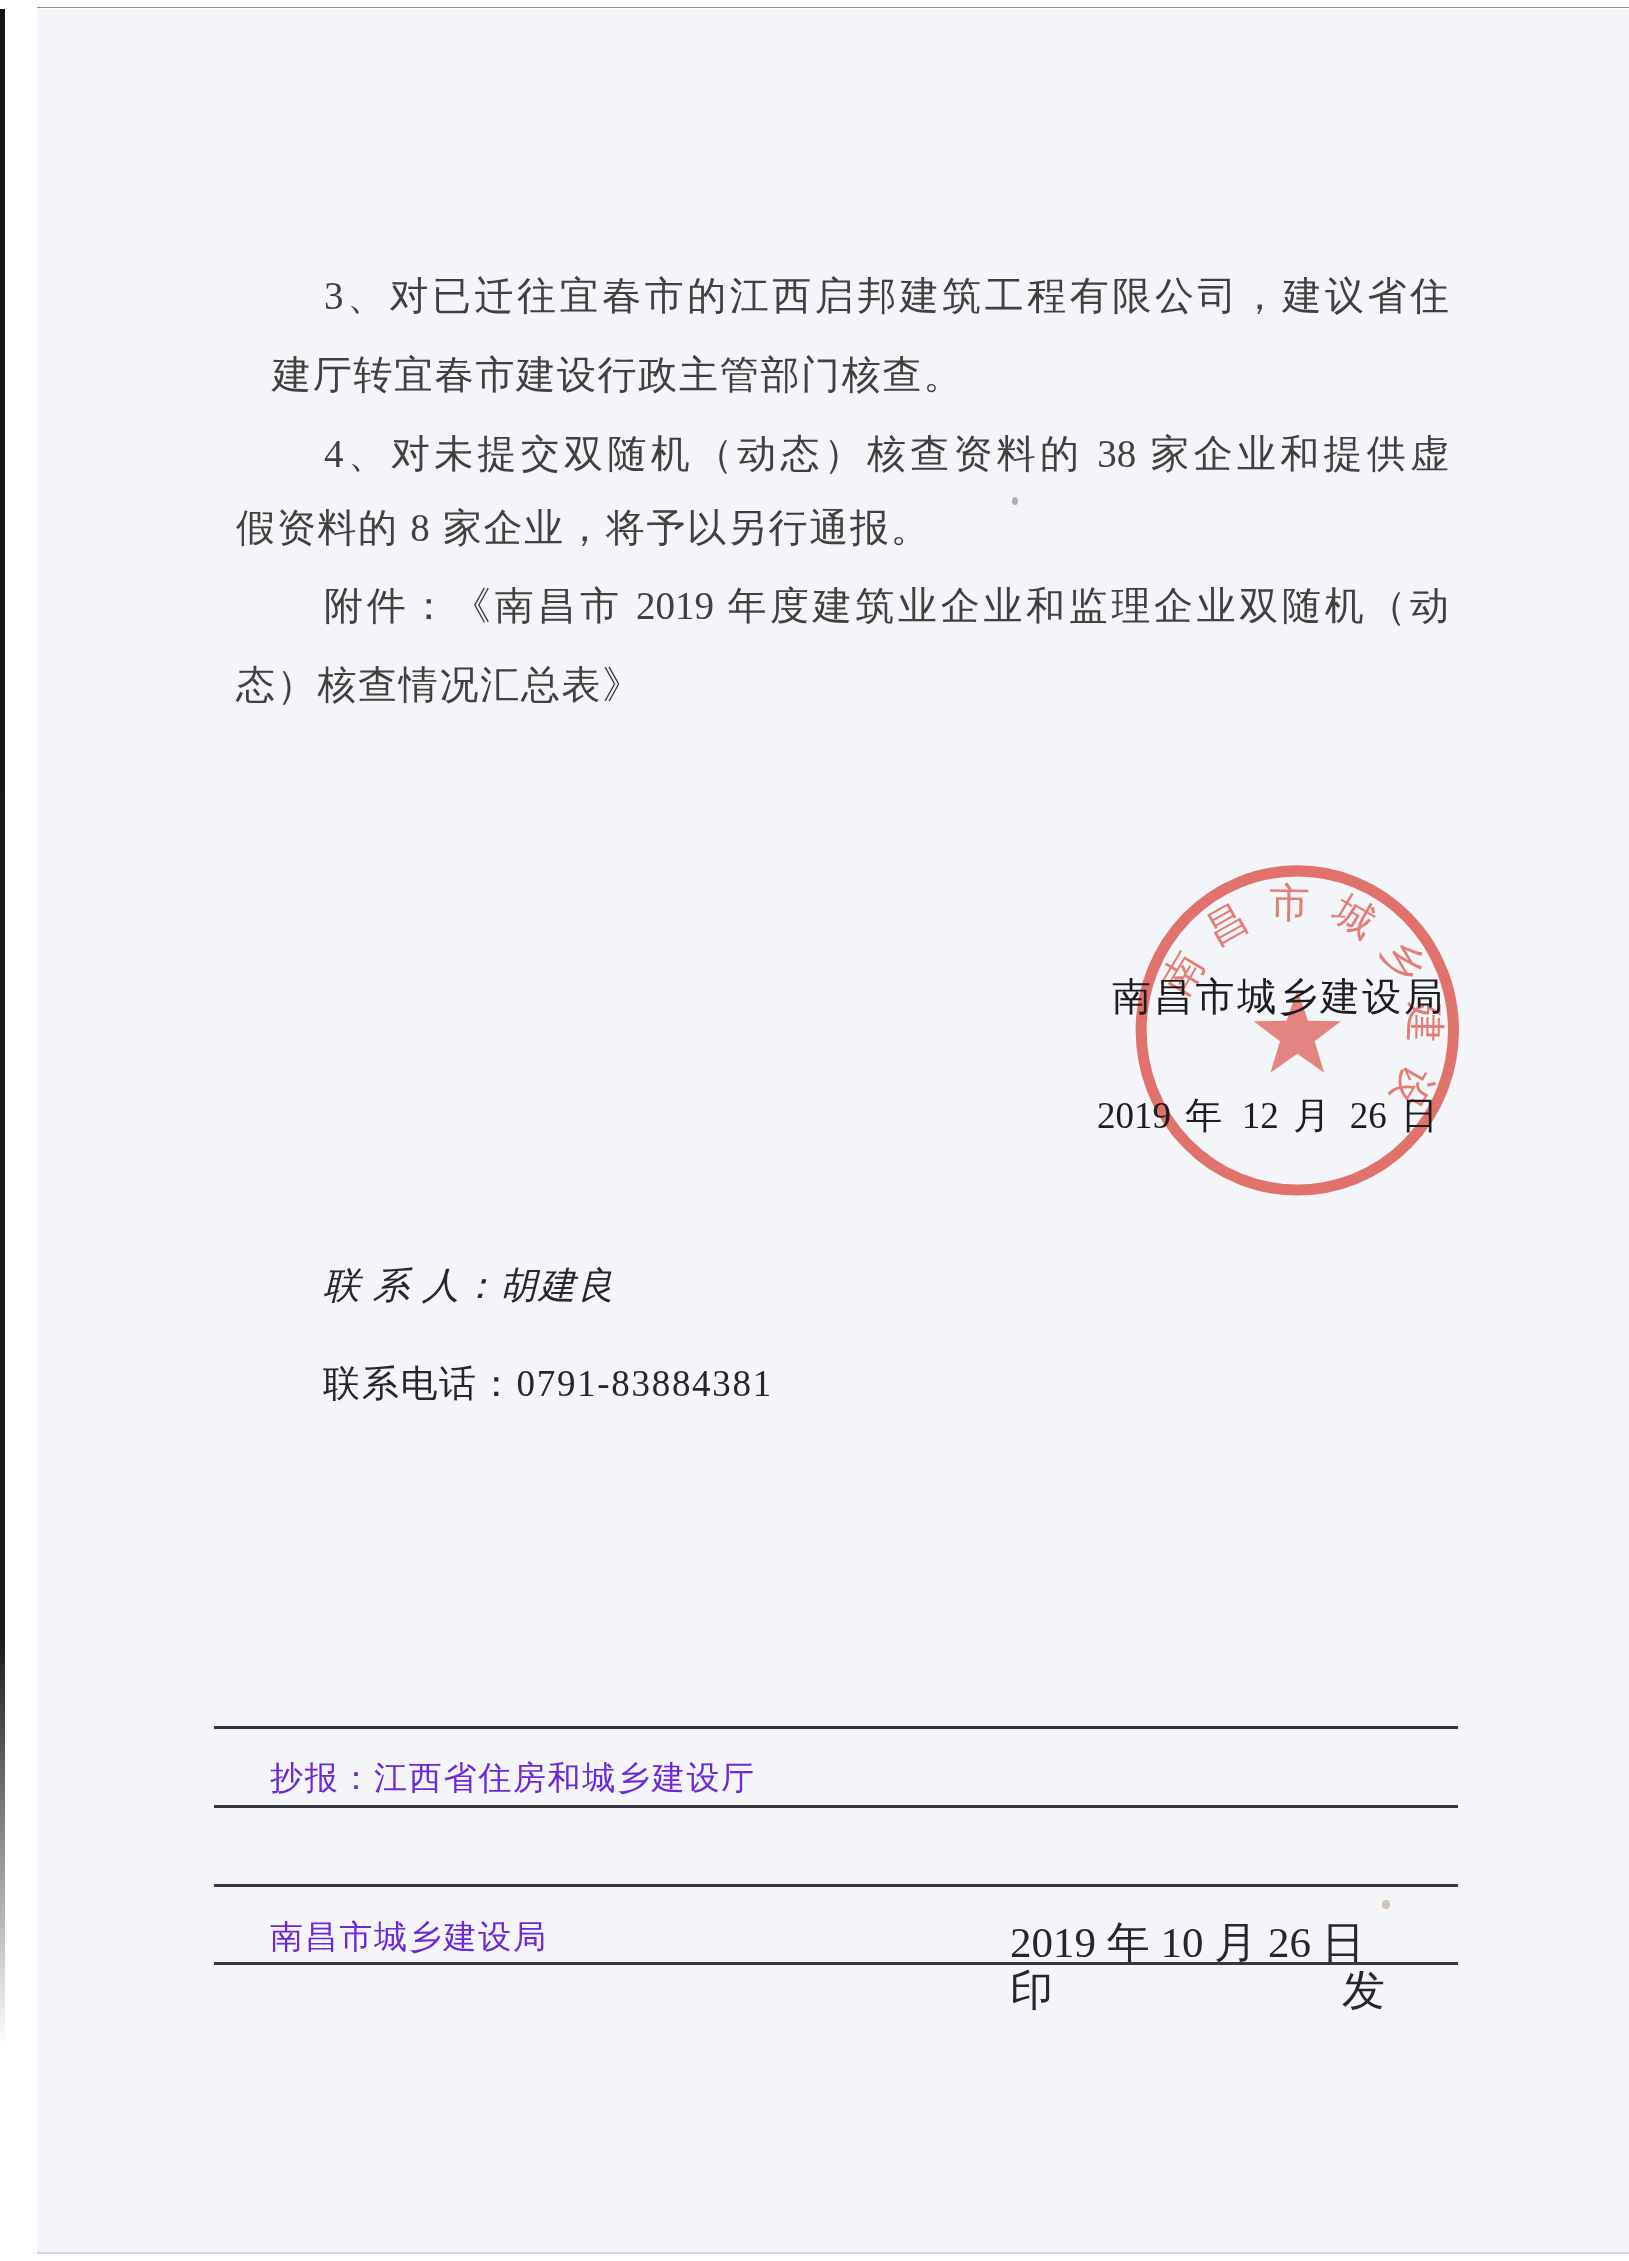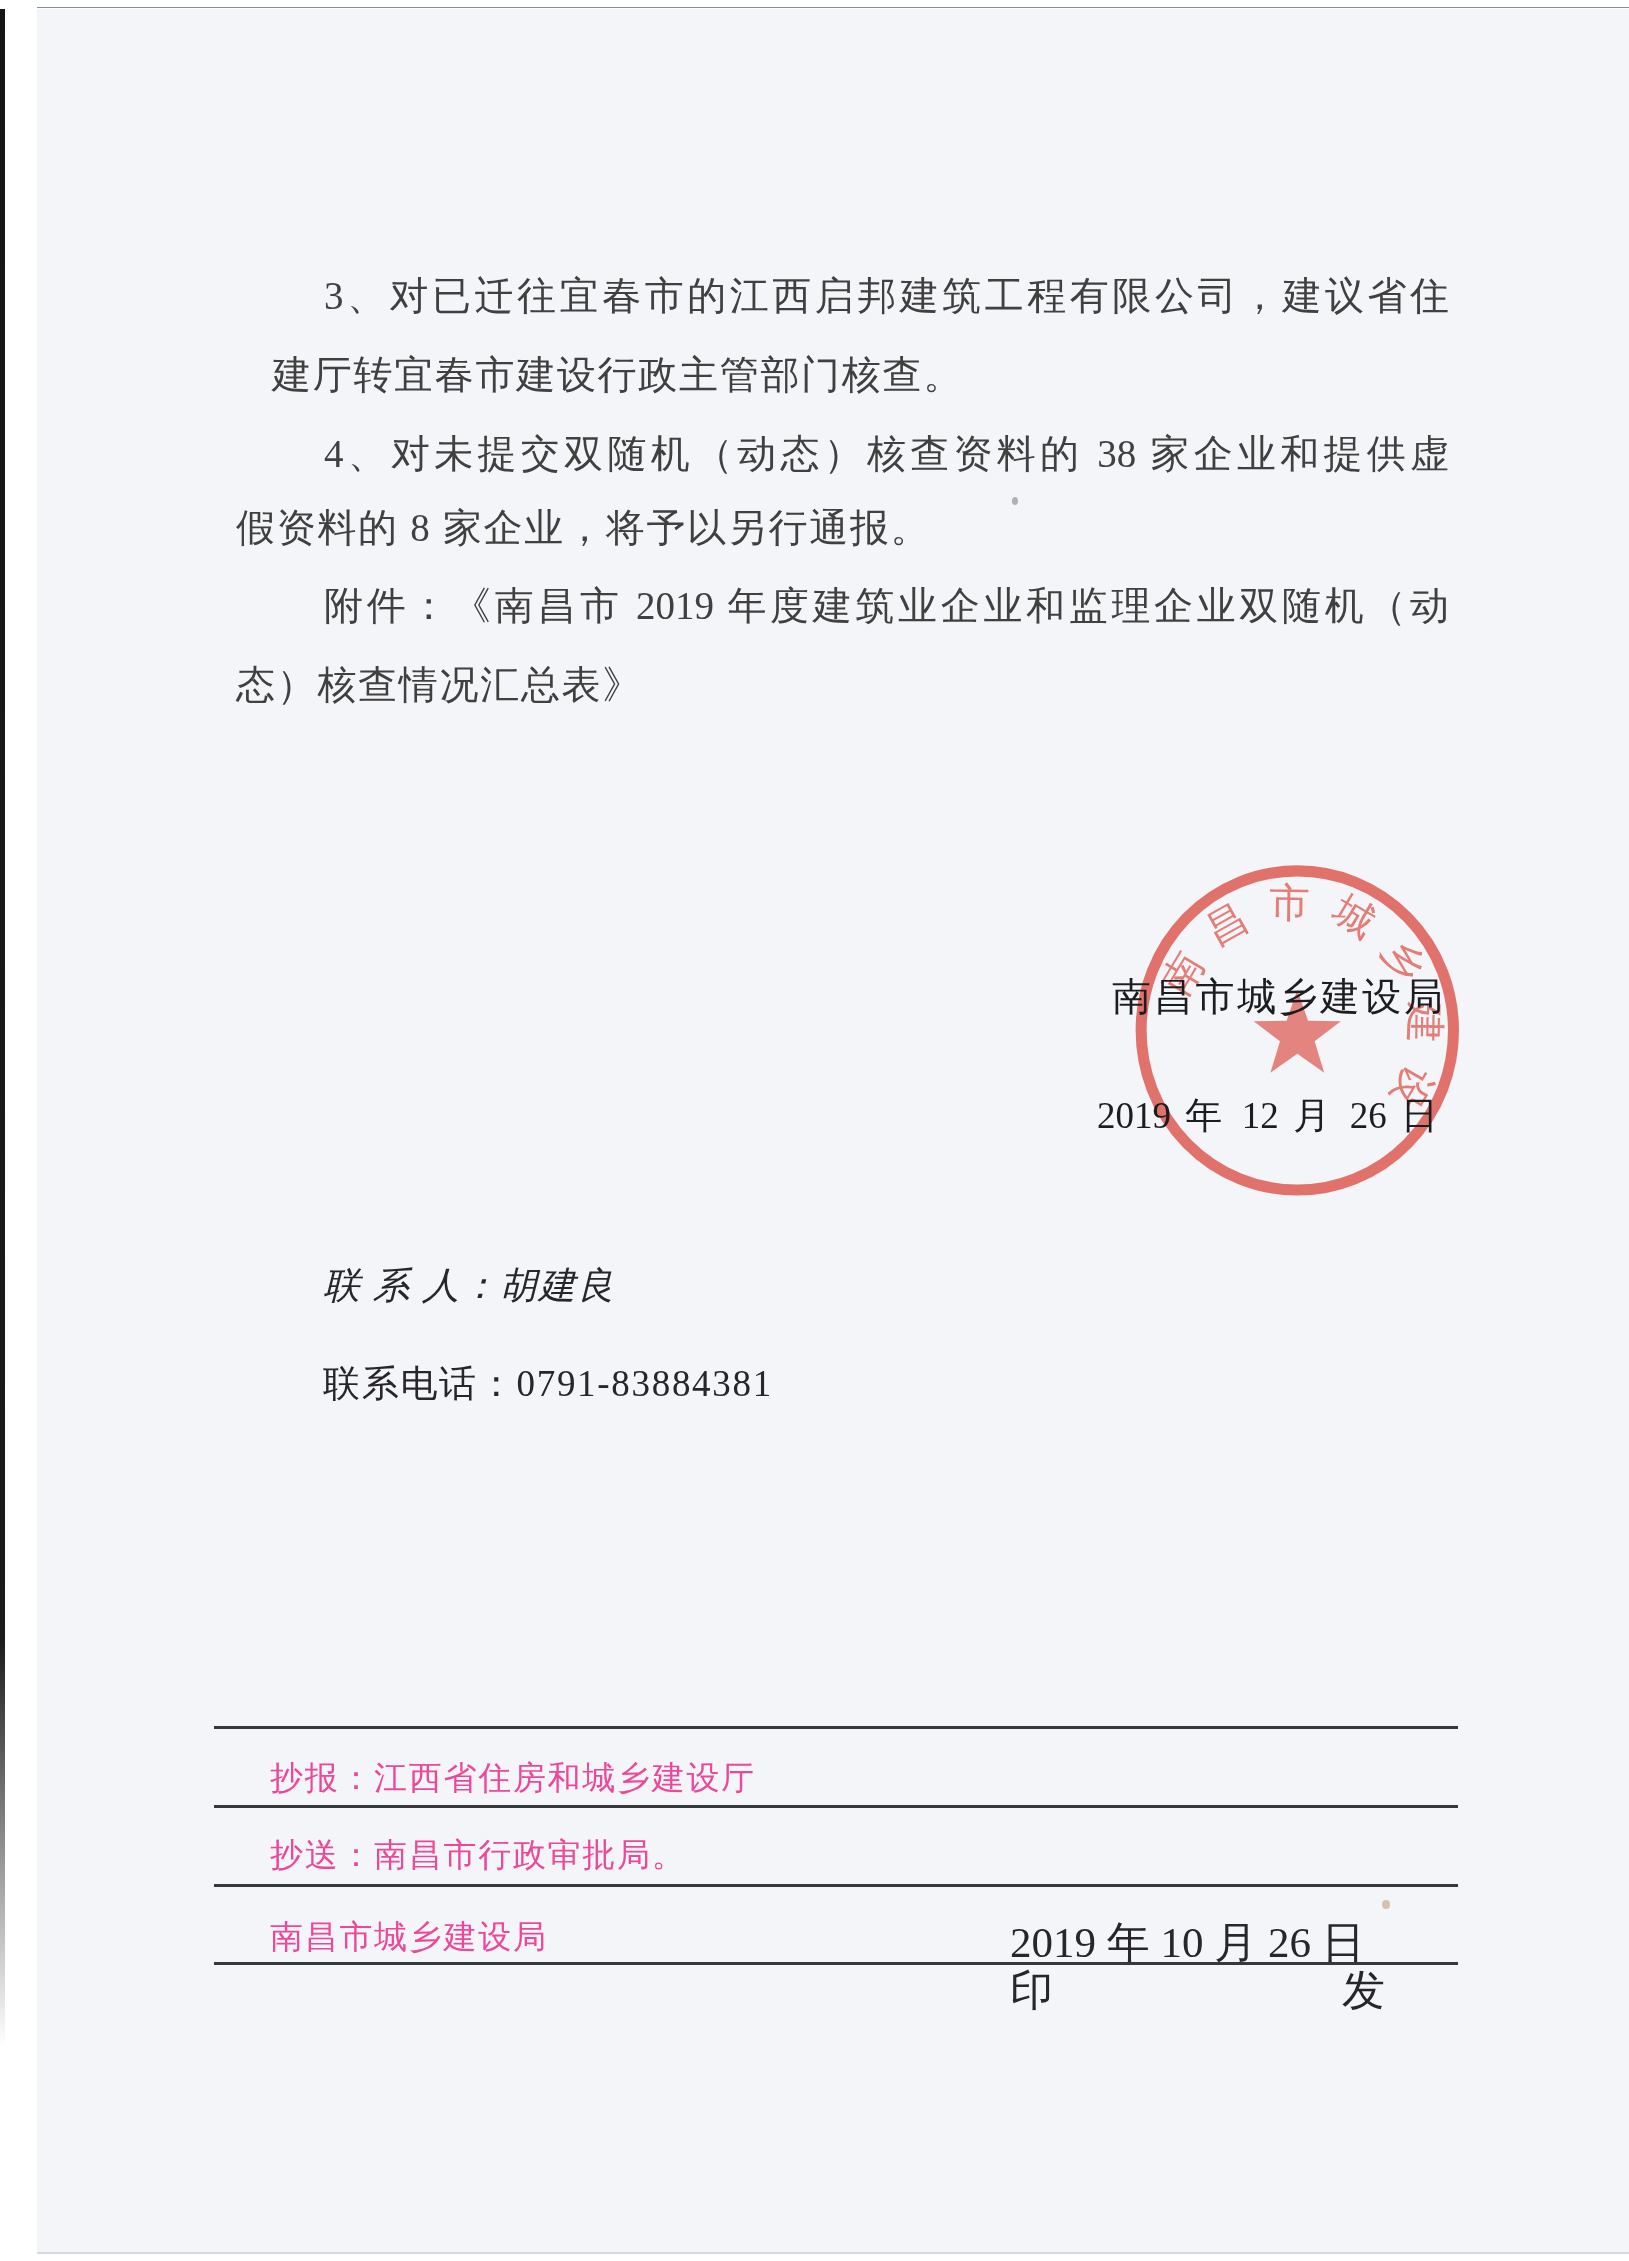--- a/index.html
+++ b/index.html
@@ -45,21 +45,21 @@
     top:1055px;left:1097px;width:341px;font-size:37px;color:#1d1d20;
     white-space:normal;text-align-last:justify;margin-top:40px;
   }
 
   .contact-line{left:323px;font-size:37px;letter-spacing:1.7px;color:#26262b;}
   .ct1{top:1265px;font-style:italic;} .ct2{top:1363px;font-family:Liberation Serif, serif;}
 
   .rule{position:absolute;left:214px;width:1244px;height:2.5px;background:#35383c;}
   .rl1{top:1726px;} .rl2{top:1805px;} .rl3{top:1884px;} .rl4{top:1962px;}
 
-  .footer-line{left:270px;font-size:33px;letter-spacing:1.7px;color:#ec4899;}
+  .footer-line{left:270px;font-size:33px;letter-spacing:1.7px;color:#6d28d9;}
   .fr1{top:1760px;} .fr2{top:1837px;} .fr3{top:1919px;}
   .footer-date{
     left:1010px;top:1919px;width:375px;font-size:43px;color:#26262b;
     white-space:normal;text-align-last:justify;
   }
 
   .seal{position:absolute;left:1129px;top:859px;width:340px;height:348px;}
 
   .speck1{position:absolute;left:1012px;top:497px;width:6px;height:7.6px;
     background:#898d95;border-radius:50%;opacity:.65;}
@@ -98,21 +98,20 @@
 
   <div class="txt sig-org">南昌市城乡建设局</div>
   <div class="txt sig-date">2019 年 12 月 26 日</div>
 
   <div class="txt contact-line ct1">联 系 人：胡建良</div>
   <div class="txt contact-line ct2">联系电话：0791-83884381</div>
 
   <div class="rule rl1"></div>
   <div class="txt footer-line fr1">抄报：江西省住房和城乡建设厅</div>
   <div class="rule rl2"></div>
-  <div class="txt footer-line fr2">抄送：南昌市行政审批局。</div>
   <div class="rule rl3"></div>
   <div class="txt footer-line fr3">南昌市城乡建设局</div>
   <div class="txt footer-date">2019 年 10 月 26 日印发</div>
   <div class="rule rl4"></div>
 
   <div class="speck1"></div>
   <div class="speck2"></div>
 
 </div>
 

